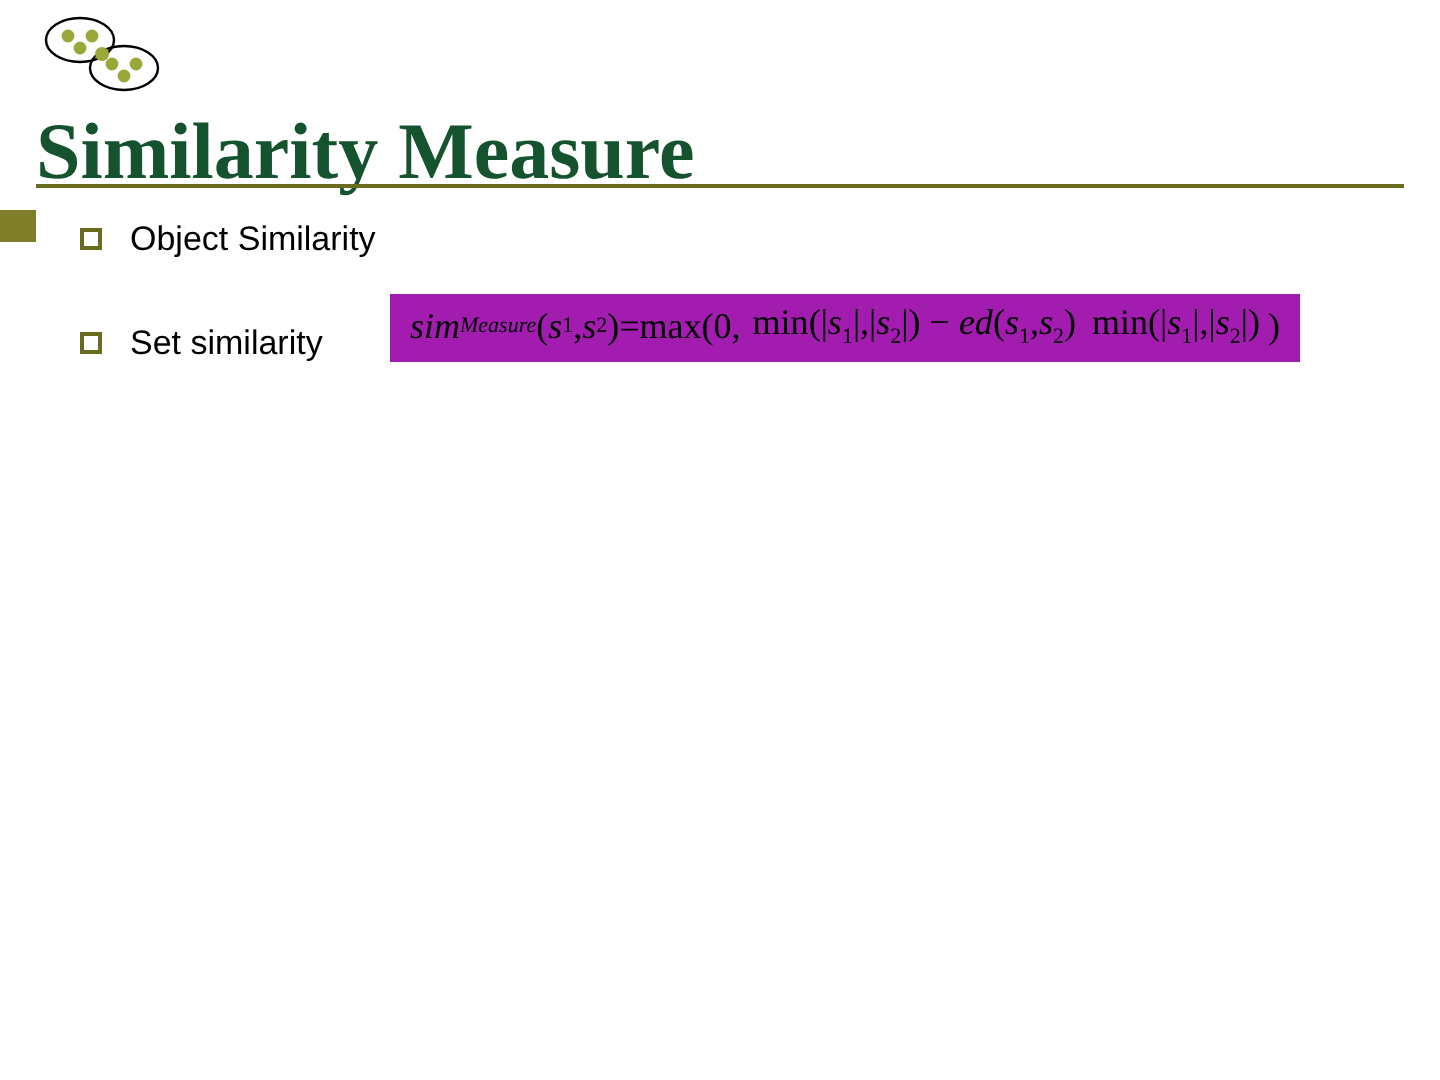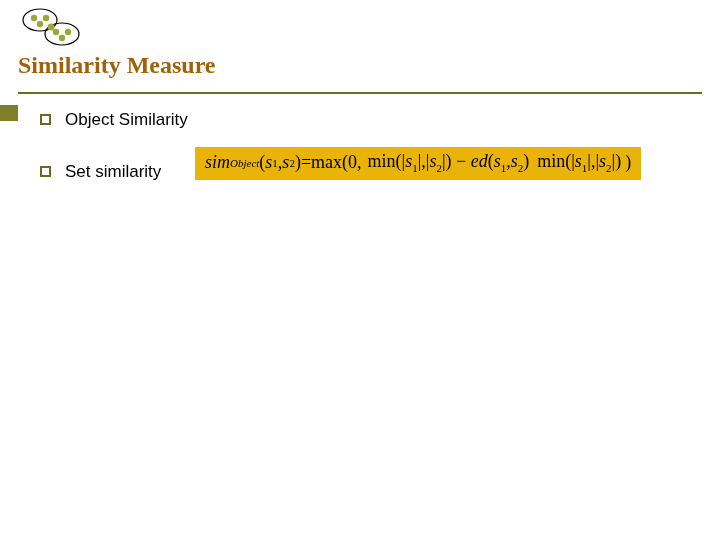--- a/index.html
+++ b/index.html
@@ -24,23 +24,23 @@
     left: 18px;
     top: 4px;
     width: 70px;
     height: 46px;
   }
   .title {
     position: absolute;
     left: 18px;
     top: 52px;
     font-family: "Times New Roman", Times, serif;
-    font-size: 24px;
+    font-size: 40px;
     font-weight: bold;
-    color: #a16207;
+    color: #14532d;
   }
   .title-line {
     position: absolute;
     left: 18px;
     top: 92px;
     width: 684px;
     height: 2px;
     background: #6b6b1f;
   }
   .content {
@@ -63,21 +63,21 @@
     flex-shrink: 0;
   }
   .bullet-text {
     font-size: 17px;
     color: #000;
   }
   .formula-wrap {
     position: absolute;
     left: 195px;
     top: 147px;
-    background: #eab308;
+    background: #a21caf;
     padding: 4px 10px 6px 10px;
   }
   .formula {
     font-family: "Times New Roman", Times, serif;
     font-size: 18px;
     color: #000;
     white-space: nowrap;
     display: flex;
     align-items: center;
   }
@@ -130,21 +130,21 @@
   </div>
   <div class="bullet-row">
     <div class="bullet"></div>
     <div class="bullet-text">Set similarity</div>
   </div>
 </div>
 
 <div class="formula-wrap">
   <div class="formula">
     <span class="it">sim</span>
-      <span class="sub">Object</span>
+      <span class="sub">Measure</span>
     <span>(</span>
       <span class="it">s</span>
       <span class="subn">1</span>
       <span>,</span>
     <span class="it">s</span>
       <span class="subn">2</span>
       <span>)</span>
     <span> = </span>
     <span>max</span>
       <span>(</span>

